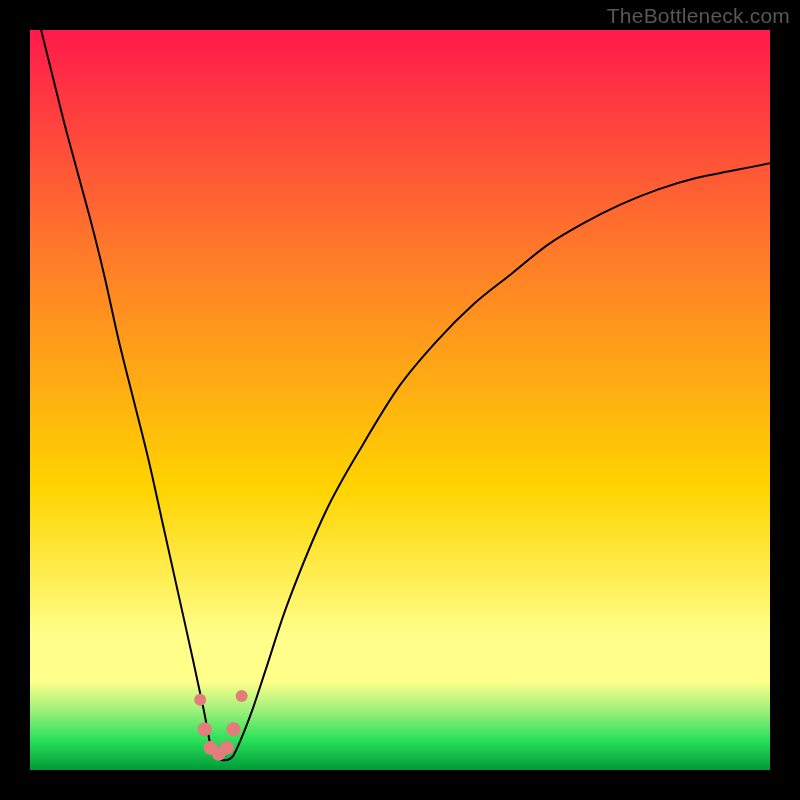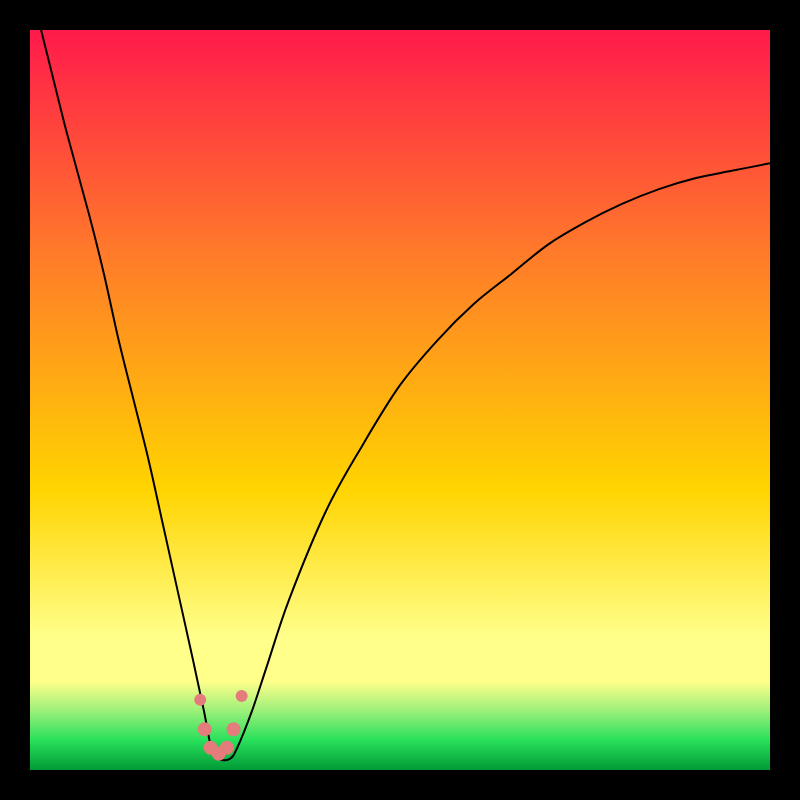--- a/index.html
+++ b/index.html
@@ -39,20 +39,21 @@
   .plot-area svg {
     display: block;
     width: 740px;
     height: 740px;
   }
 </style>
 </head>
 <body>
 
 <div class="frame">
+  <div class="watermark">TheBottleneck.com</div>
 
   <div class="plot-area">
     <svg id="chart-svg" viewBox="0 0 740 740" preserveAspectRatio="none">
       <defs>
         <linearGradient id="bg-grad" x1="0" y1="0" x2="0" y2="1">
           <stop id="g0" offset="0%" stop-color="#ff1a4b"></stop>
           <stop id="g1" offset="30%" stop-color="#ff7a2a"></stop>
           <stop id="g2" offset="62%" stop-color="#ffd400"></stop>
           <stop id="g3" offset="82%" stop-color="#ffff8a"></stop>
           <stop id="g4" offset="88%" stop-color="#ffff8a"></stop>

